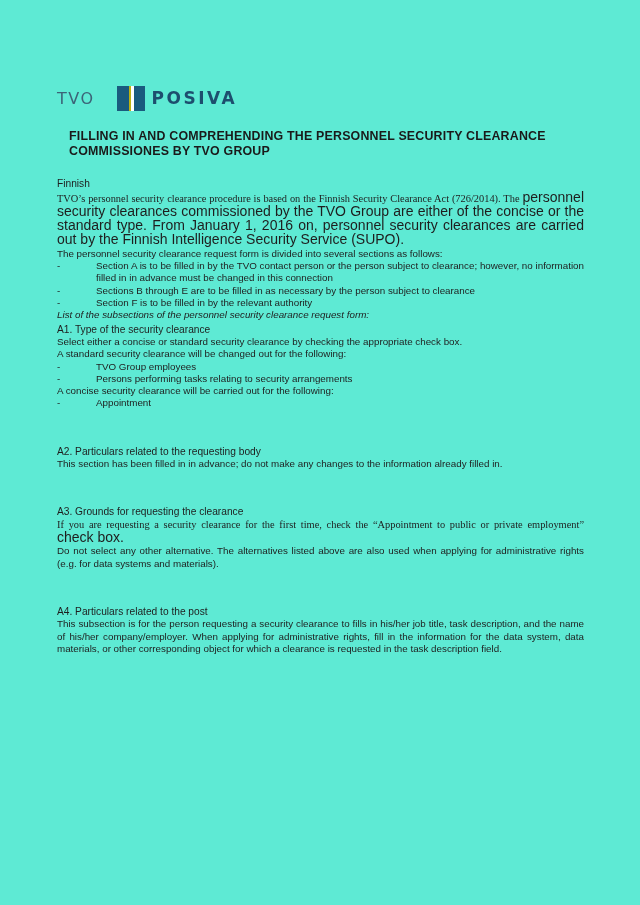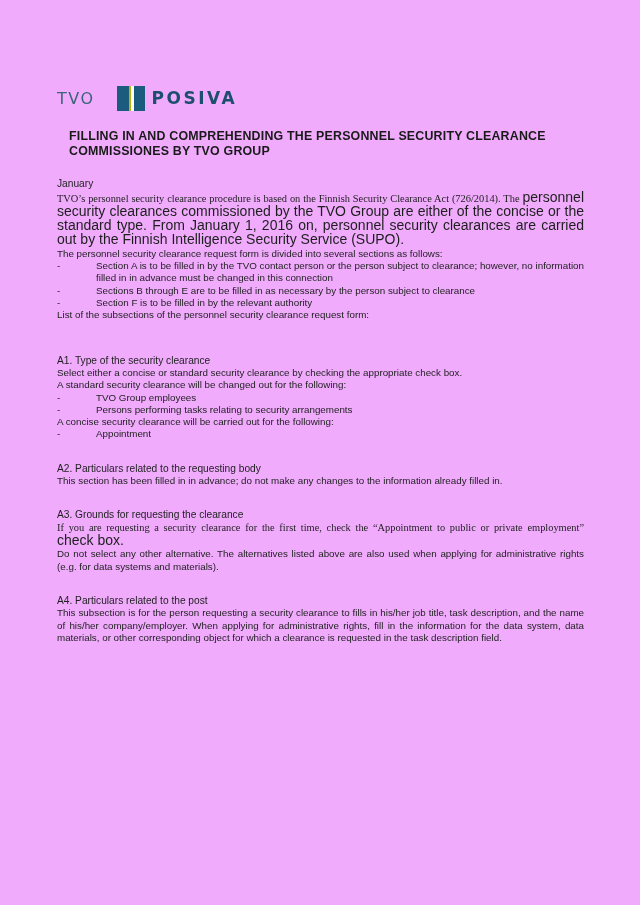--- a/index.html
+++ b/index.html
@@ -1,20 +1,20 @@
 <!DOCTYPE html>
 <html><head>
 <meta charset="utf-8">
 <style>
   html, body { margin: 0; padding: 0; background: #ffffff; }
   .page {
     position: relative;
     width: 640px;
     height: 905px;
-    background: #f0abfc;
+    background: #5eead4;
     box-sizing: border-box;
     padding: 85px 56px 0 57px;
     font-family: "Liberation Sans", sans-serif;
     color: #1e1e1e;
     overflow: hidden;
   }
 
   
   .logo-row {
     display: flex;
@@ -71,23 +71,23 @@
   .sec-heading {
     margin: 0;
     font-size: 10.2px;
     font-weight: 400;
     line-height: 12.4px;
     color: #1e1e1e;
   }
   .mt-h2   { margin-top: 20px; }
   .mt-p    { margin-top: 13px; }
   .mt-p2   { margin-top: 11px; }
-  .mt-list { margin-top: 28px; }
-  .mt-a1   { margin-top: 33px; }
-  .mt-big  { margin-top: 22px; }
+  .mt-list { margin-top: 28px; font-style: italic; }
+  .mt-a1   { margin-top: 2px; }
+  .mt-big  { margin-top: 36px; }
 
   
   .para {
     margin: 0;
     font-size: 9.8px;
     line-height: 12.3px;
     text-align: justify;
     max-width: 527px;
     color: #1e1e1e;
   }
@@ -114,21 +114,21 @@
     <span class="posiva-mark">
       <i class="bar-a"></i>
       <i class="bar-gap"></i>
       <i class="bar-b"></i>
     </span>
     <span class="posiva-text">POSIVA</span>
   </div>
 
   <h1 class="doc-title">FILLING IN AND COMPREHENDING THE PERSONNEL SECURITY CLEARANCE COMMISSIONES BY TVO GROUP</h1>
 
-  <h2 class="sec-heading mt-h2">January</h2>
+  <h2 class="sec-heading mt-h2">Finnish</h2>
 
   <p class="para mt-p"><span class="serif">TVO’s personnel security clearance procedure is based on the Finnish Security Clearance Act (726/2014). The</span> <span class="sans">personnel security clearances commissioned by the TVO Group are either of the concise or the standard type. From January 1, 2016 on, personnel security clearances are carried out by the Finnish Intelligence Security Service (SUPO).</span></p>
 
   <p class="para mt-big">The personnel security clearance request form is divided into several sections as follows:</p>
   <div class="blist">
     <div class="bitem">
       <span class="dash">-</span>
       <span class="btxt">Section A is to be filled in by the TVO contact person or the person subject to clearance; however, no information filled in in advance must be changed in this connection</span>
     </div>
     <div class="bitem">

